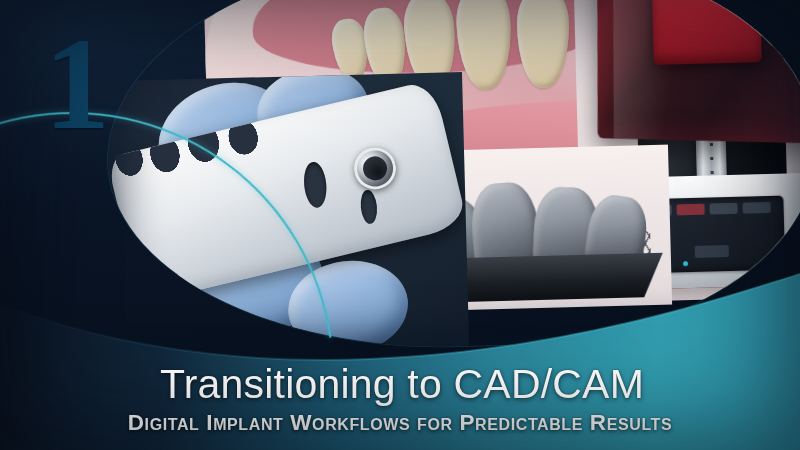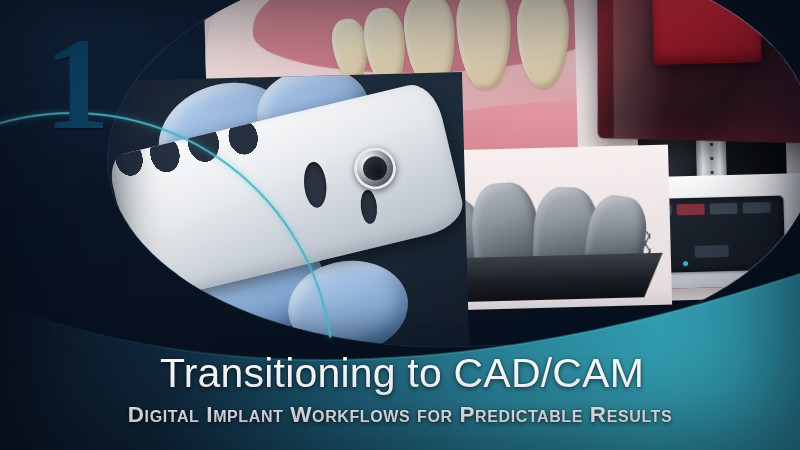--- a/index.html
+++ b/index.html
@@ -274,21 +274,21 @@
   }
   .title{
     font-size:41px;font-weight:400;color:#fff;letter-spacing:.2px;line-height:1.05;
     text-shadow:0 2px 5px rgba(0,0,0,.55), 0 0 2px rgba(0,0,0,.4);
     margin:0 0 5px 4px;
   }
   .subtitle{
     font-size:22.5px;font-weight:700;color:#fff;
     font-variant:small-caps;letter-spacing:.6px;line-height:1.1;
     text-shadow:0 2px 4px rgba(0,0,0,.6), 0 0 2px rgba(0,0,0,.45);
-    margin:8px;
+    margin:0;
   }
 
   
   .vignette{
     position:absolute;inset:0;pointer-events:none;
     box-shadow:inset 0 0 90px 18px rgba(4,9,18,.55);
   }
 </style>
 </head>
 <body>

